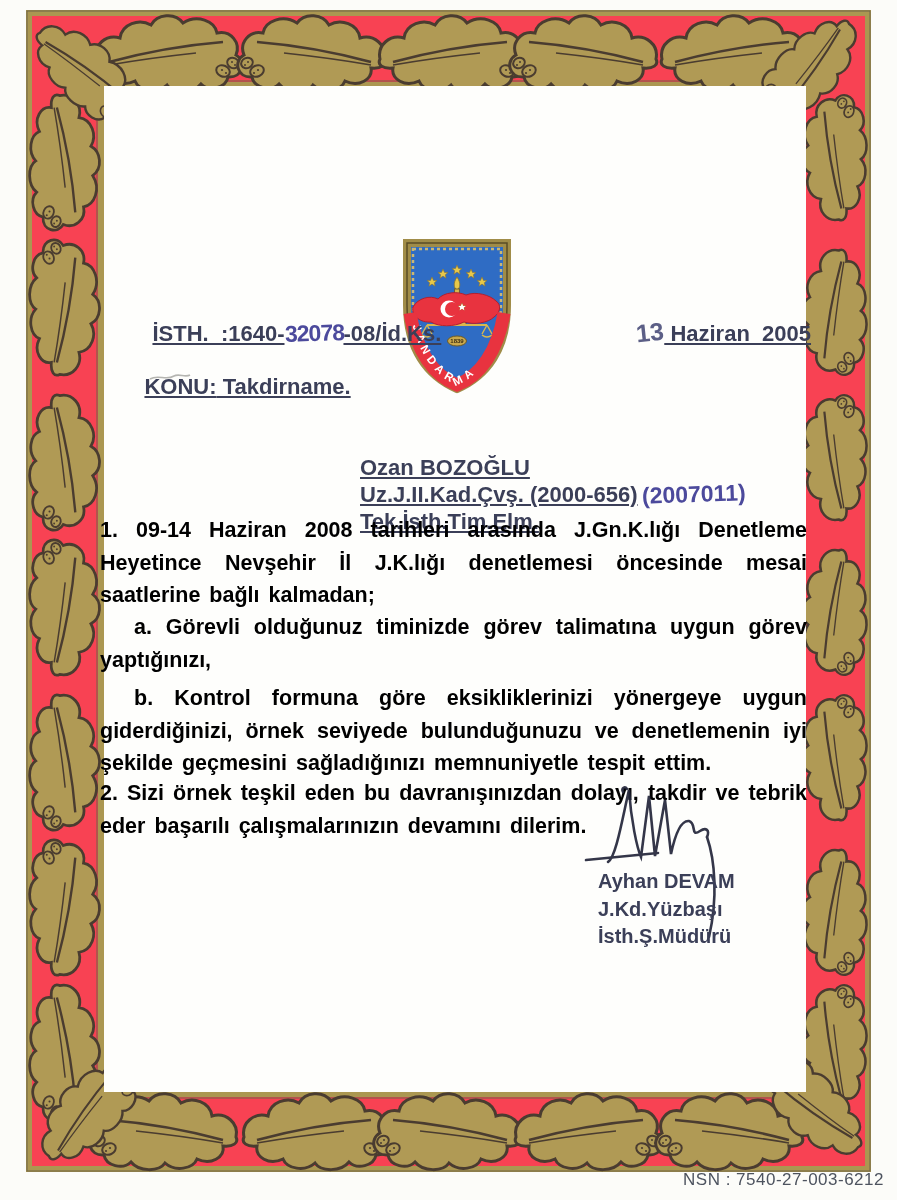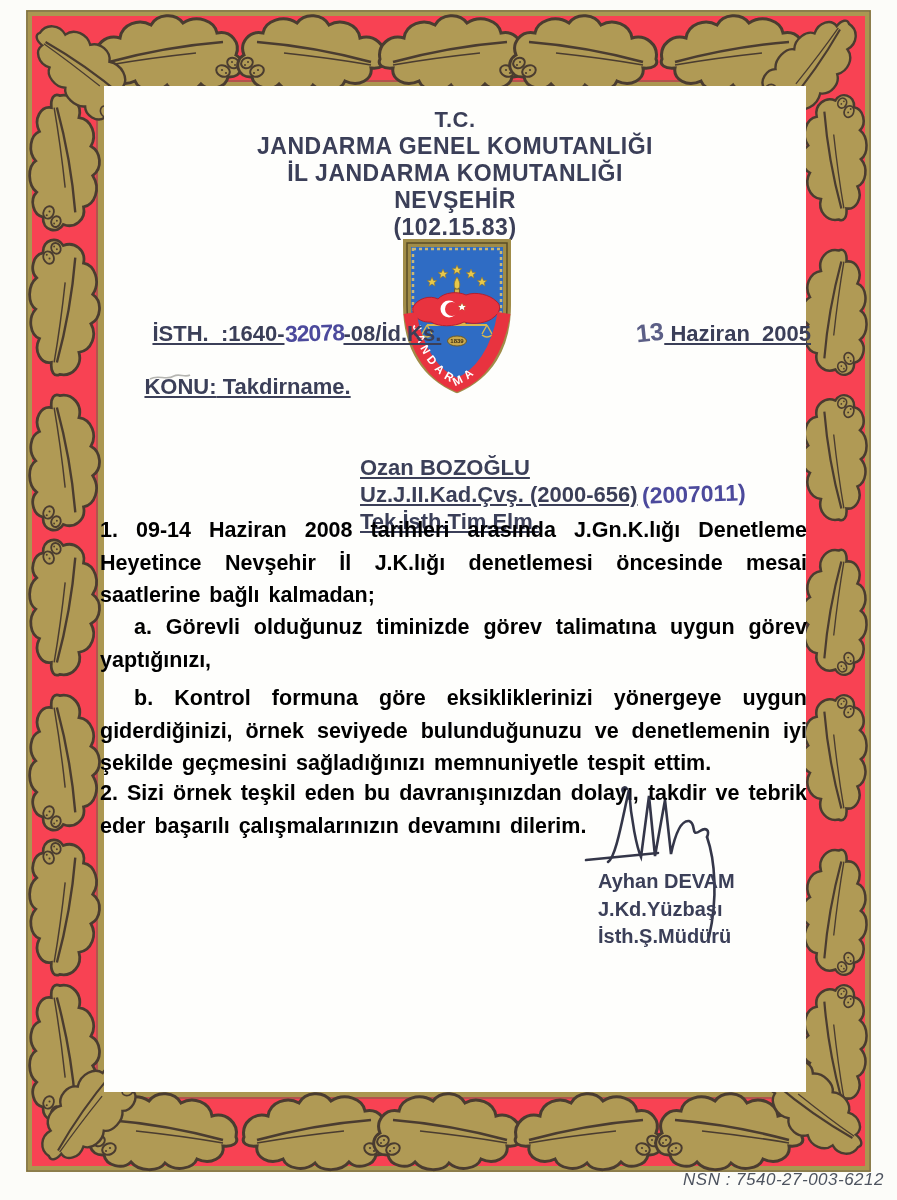--- a/index.html
+++ b/index.html
@@ -21,21 +21,21 @@
   .recipient{position:absolute;left:360px;top:426px;font-size:22px;line-height:27px;margin-top:28px;}
   .body-par{position:absolute;left:100px;width:707px;font-size:21.5px;line-height:32.5px;color:#000000;font-weight:bold;text-align:justify;word-spacing:3px;margin:0;}
   .p1{top:514px;}
   .pa{top:611px;text-indent:34px;}
   .pb{top:682px;text-indent:34px;}
   .p2{top:777px;}
   .sig-block{position:absolute;left:598px;top:868px;font-size:20px;line-height:27.5px;color:#3b3f58;font-weight:bold;}
   .sig-svg{position:absolute;left:578px;top:780px;}
   .pencil{position:absolute;left:148px;top:370px;}
   .emblem{position:absolute;left:399px;top:237px;}
-  .nsn{position:absolute;right:13px;top:1170px;font-size:17px;color:#4d535f;letter-spacing:0.5px;font-style:italic;}
+  .nsn{position:absolute;right:13px;top:1170px;font-size:17px;color:#4d535f;letter-spacing:0.5px;}
 </style>
 </head>
 <body>
 
 <div class="page">
 
   <svg class="frame-svg" width="845" height="1162" viewBox="0 0 845 1162" aria-hidden="true">
     <defs>
       <g id="leaf">
         <path d="M-70,8 C-73,-6 -60,-17 -46,-13 C-44,-27 -27,-33 -15,-26 C-9,-37 9,-39 17,-28 C31,-37 49,-30 51,-18 C65,-21 75,-8 70,4 C81,10 77,27 62,26 C60,37 43,41 35,33 C27,43 7,43 1,34 C-9,43 -27,40 -31,30 C-45,37 -59,28 -57,17 C-67,18 -73,14 -70,8 Z" fill="#b09a55" stroke="#4a3c30" stroke-width="3"></path>
@@ -85,27 +85,20 @@
     <use href="#leaf" transform="translate(806,1040) rotate(-90) scale(0.85)"></use>
 
     <use href="#leaf" transform="translate(58,58) rotate(45) scale(0.8)"></use>
     <use href="#leaf" transform="translate(788,58) rotate(135) scale(0.8)"></use>
     <use href="#leaf" transform="translate(58,1102) rotate(-45) scale(0.8)"></use>
     <use href="#leaf" transform="translate(788,1102) rotate(-135) scale(0.8)"></use>
   </svg>
 
   <div class="inner-doc"></div>
 
-  <div class="header">
-    <div class="tc">T.C.</div>
-    <div class="l">JANDARMA GENEL KOMUTANLIĞI</div>
-    <div class="l">İL JANDARMA KOMUTANLIĞI</div>
-    <div class="l">NEVŞEHİR</div>
-    <div class="l">(102.15.83)</div>
-  </div>
 
   <svg class="emblem" width="116" height="158" viewBox="0 0 116 158">
     <path d="M8,6 H108 V68 C108,112 88,139 58,152 C28,139 8,112 8,68 Z" fill="#2f6cc4" stroke="#a08c48" stroke-width="8"></path>
     <path d="M8,6 H108 V68 C108,112 88,139 58,152 C28,139 8,112 8,68 Z" fill="none" stroke="#5a4c26" stroke-width="1.5"></path>
     <path d="M14,12 H102 V66 C102,107 84,132 58,144 C32,132 14,107 14,66 Z" fill="none" stroke="#c9b775" stroke-width="2.5" stroke-dasharray="3 3"></path>
     <defs>
       <polygon id="star5" points="0,-5 1.5,-1.6 5,-1.6 2.3,0.8 3.1,4.2 0,2.1 -3.1,4.2 -2.3,0.8 -5,-1.6 -1.5,-1.6" fill="#e8c84a" stroke="#8a7430" stroke-width="0.6"></polygon>
     </defs>
     <g>
       <use href="#star5" transform="translate(33,45)"></use>

